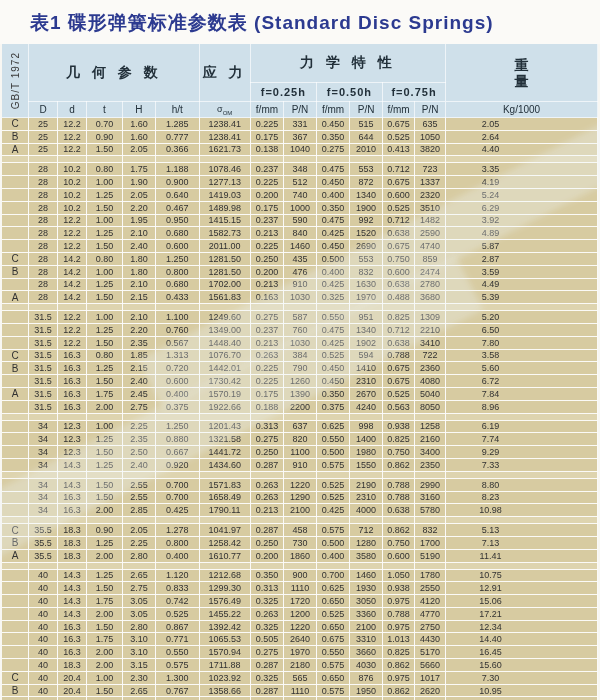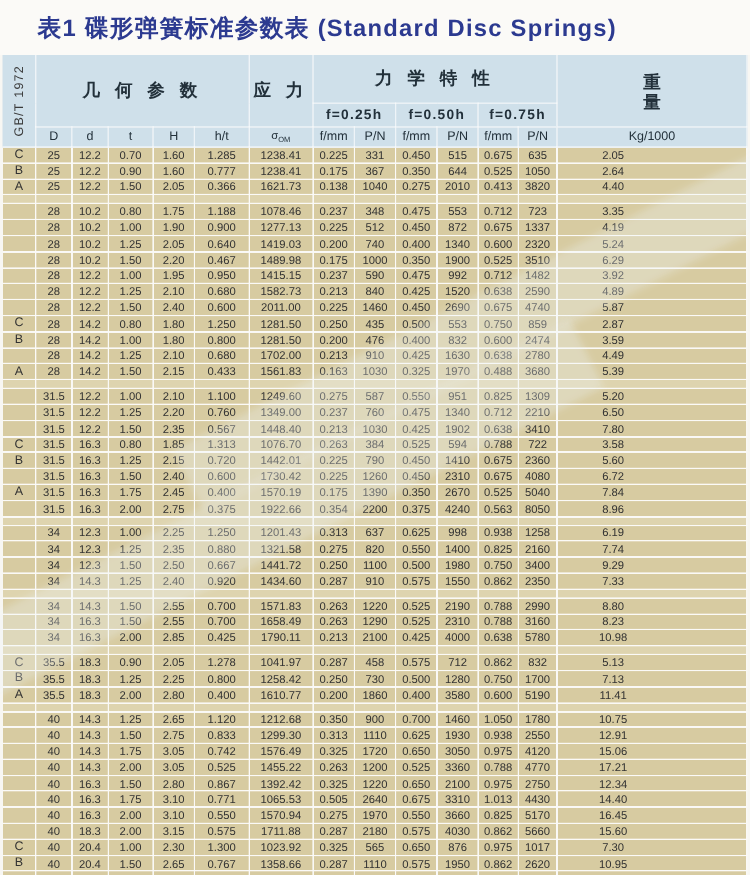--- a/index.html
+++ b/index.html
@@ -497,21 +497,21 @@
           <td class="kgcol">7.84</td>
         </tr>
         <tr>
           <td class="series"></td>
           <td>31.5</td>
           <td>16.3</td>
           <td>2.00</td>
           <td>2.75</td>
           <td>0.375</td>
           <td>1922.66</td>
-          <td>0.354</td>
+          <td>0.188</td>
           <td>2200</td>
           <td>0.375</td>
           <td>4240</td>
           <td>0.563</td>
           <td>8050</td>
           <td class="kgcol">8.96</td>
         </tr>
         <tr class="spacer">
           <td></td>
           <td></td>

